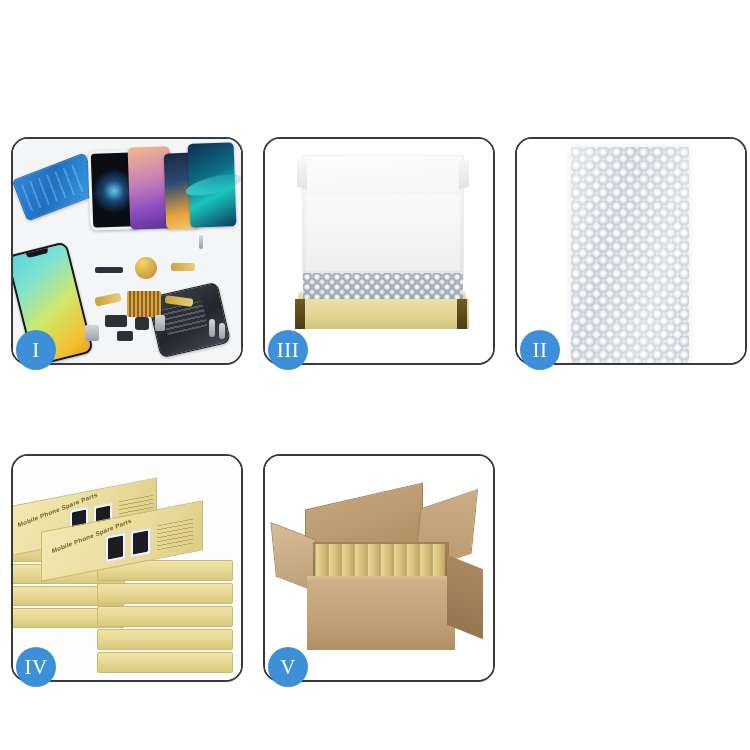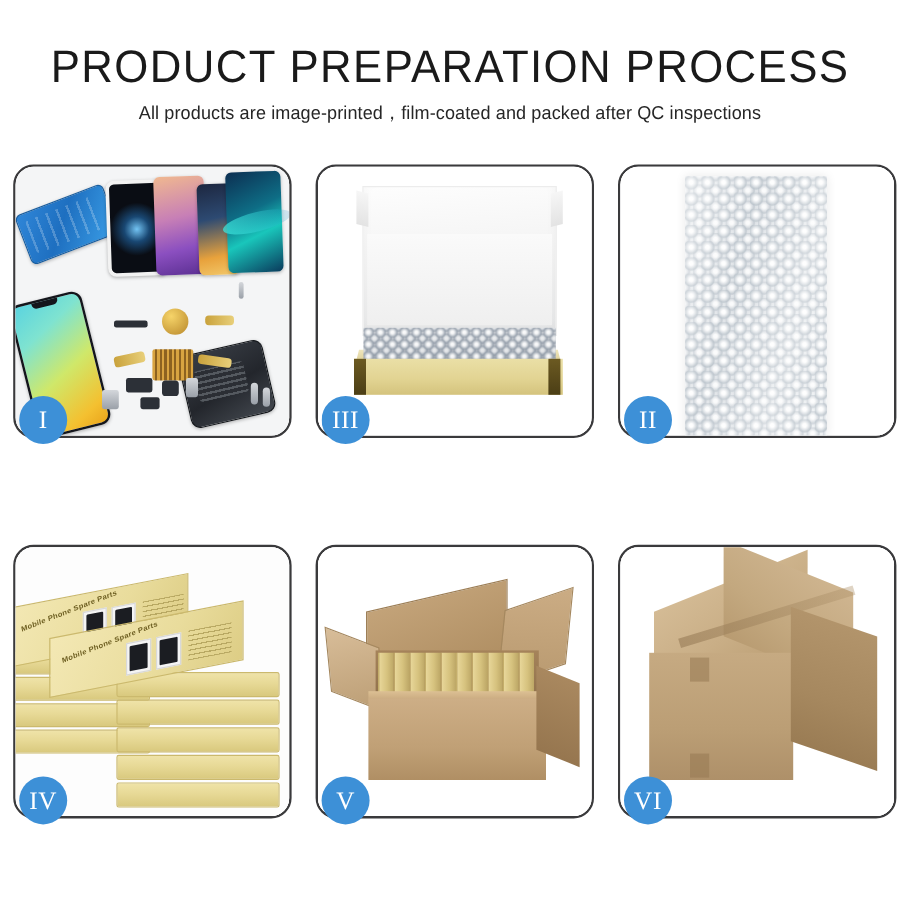--- a/index.html
+++ b/index.html
@@ -260,24 +260,20 @@
   .c6-side { position:absolute; left:142px; top:62px; width:72px; height:112px;
     background:linear-gradient(180deg,#b2946b 0%,#a6885f 60%,#9a7c54 100%);
     transform: skewY(19deg); }
   .tapebit { position:absolute; background:rgba(150,120,82,.55); }
 </style>
 </head>
 <body>
 
 <div class="page">
 
-  <div class="header">
-    <div class="title">PRODUCT PREPARATION PROCESS</div>
-    <div class="subtitle">All products are image-printed，film-coated and packed after QC inspections</div>
-  </div>
 
   <div class="grid">
 
     <div class="card">
       <div class="card-inner">
         <div class="scene p1">
           <div class="ph s1"></div>
           <div class="ph s2"></div>
           <div class="ph s3"></div>
           <div class="ph s4"></div>
@@ -393,29 +389,15 @@
             <i style="left:117px;"></i>
           </div>
           <div class="c5-rim"></div>
           <div class="c5-front"></div>
           <div class="c5-side"></div>
         </div>
       </div>
       <div class="badge">V</div>
     </div>
 
-    <div class="card">
-      <div class="card-inner">
-        <div class="scene p6">
-          <div class="c6-top"></div>
-          <div class="c6-top2"></div>
-          <div class="c6-seam"></div>
-          <div class="c6-front"></div>
-          <div class="c6-side"></div>
-          <div class="tapebit" style="left:58px;top:92px;width:16px;height:20px;"></div>
-          <div class="tapebit" style="left:58px;top:172px;width:16px;height:20px;"></div>
-        </div>
-      </div>
-      <div class="badge">VI</div>
-    </div>
 
   </div>
 </div>
 
 </body></html>

